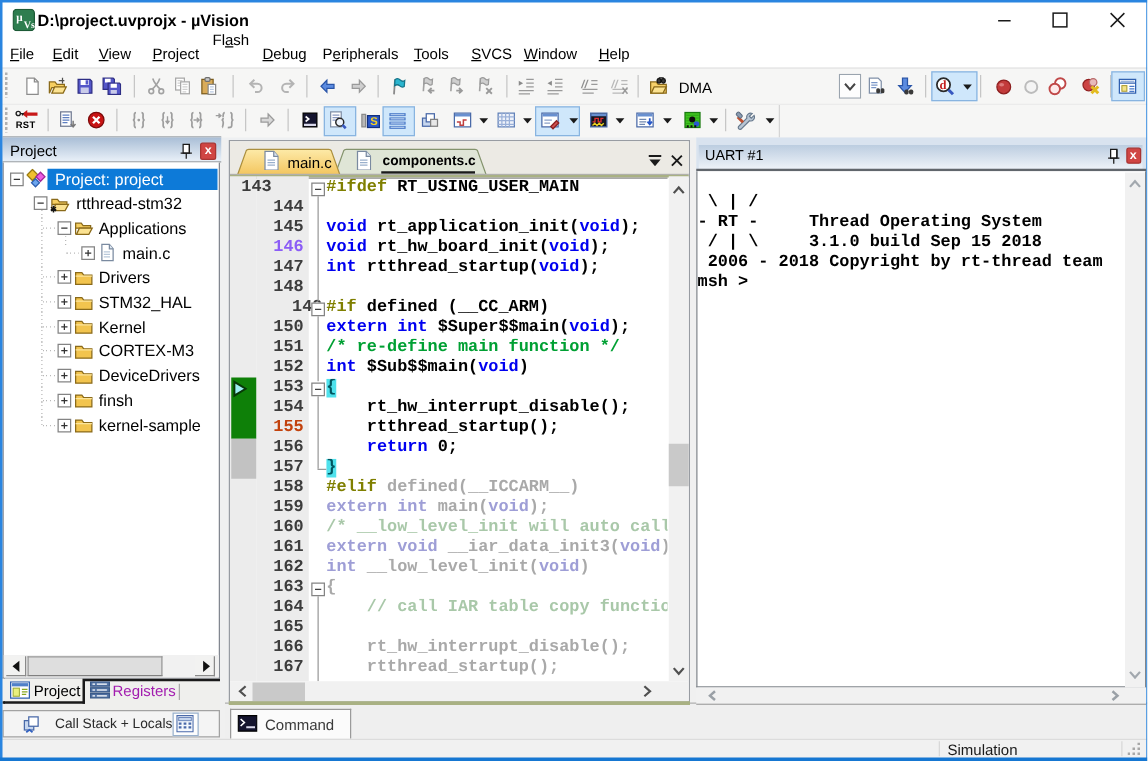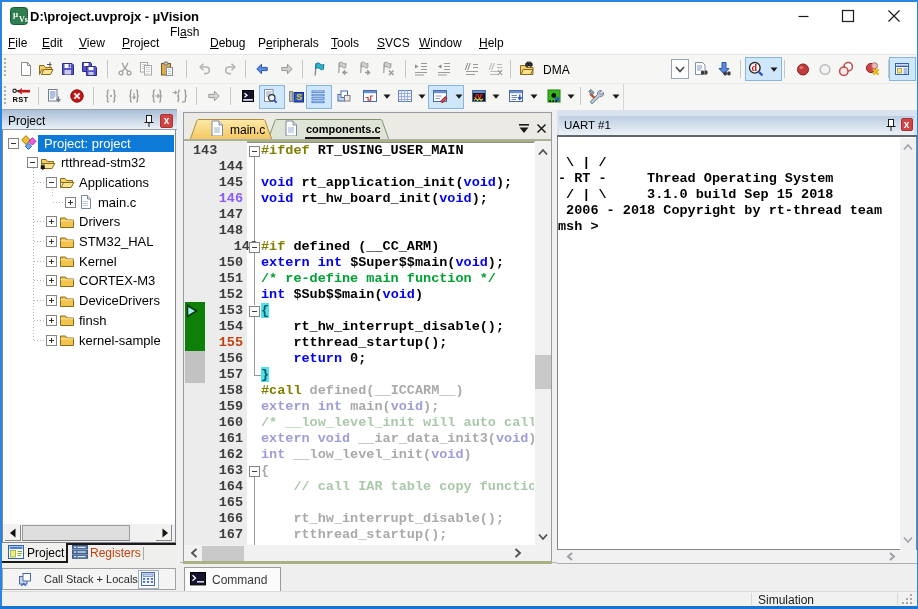--- a/index.html
+++ b/index.html
@@ -484,21 +484,21 @@
       </g>
       <g fill="#fff">
         <rect x="2" y="1.8" width="2" height="1"></rect>
         <rect x="5.5" y="1.8" width="8" height="1"></rect>
         <rect x="2" y="6.5" width="2" height="1"></rect>
         <rect x="5.5" y="6.5" width="8" height="1"></rect>
         <rect x="2" y="11.2" width="2" height="1"></rect>
         <rect x="5.5" y="11.2" width="8" height="1"></rect>
       </g>
     </svg>
-<div class="a" style="left:90px;top:547px;font-size:12px;line-height:12px;white-space:pre;color:#c2410c">Registers</div>
+<div class="a" style="left:90px;top:547px;font-size:12px;line-height:12px;white-space:pre;color:#a21caf">Registers</div>
 <div class="a" style="left:143px;top:547px;width:1px;height:13px;background:#aaa"></div>
 <div class="a" style="left:2px;top:568px;width:174px;height:22px;background:#f4f4f4;border:1px solid #a2a2a2"></div>
 <svg class="a" style="left:18px;top:572px" width="16" height="15" viewBox="0 0 16 15">
       <rect x="1.5" y="4.5" width="7.5" height="7.5" fill="#c6d6ee" stroke="#4868a8"></rect>
       <rect x="5" y="1.5" width="7.5" height="7.5" fill="#fff" stroke="#4868a8"></rect>
       <path d="M3 13.8l2.6-2 2.4 2" fill="none" stroke="#3060c0" stroke-width="1.4"></path>
     </svg>
 <div class="a" style="left:44px;top:574px;font-size:11px;line-height:11px;white-space:pre;color:#2a2a2a">Call Stack + Locals</div>
 <div class="a" style="left:138px;top:570px;width:21px;height:19px;background:#fdfdfd;border:1px solid #98b0cc"></div>
 <svg class="a" style="left:141px;top:572px" width="14" height="14" viewBox="0 0 14 14">
@@ -595,20 +595,23 @@
     </div>
 <div class="a" style="left:205px;top:191px;width:38px;height:16px;text-align:right">
       <pre style="color:#8b5cf6">146</pre>
     </div>
 <div class="a" style="left:261px;top:191px;width:273px;height:16px;overflow:hidden">
       <pre><span class="k">void</span> rt_hw_board_init(<span class="k">void</span>);</pre>
     </div>
 <div class="a" style="left:205px;top:207px;width:38px;height:16px;text-align:right">
       <pre style="color:#3d3d3d">147</pre>
     </div>
+<div class="a" style="left:261px;top:207px;width:273px;height:16px;overflow:hidden">
+      <pre><span class="k">int</span> rtthread_startup(<span class="k">void</span>);</pre>
+    </div>
 <div class="a" style="left:205px;top:223px;width:38px;height:16px;text-align:right">
       <pre style="color:#3d3d3d">148</pre>
     </div>
 <div class="a" style="left:220px;top:239px;width:38px;height:16px;text-align:right">
       <pre style="color:#3d3d3d">149</pre>
     </div>
 <div class="a" style="left:261px;top:239px;width:273px;height:16px;overflow:hidden">
       <pre><span class="p">#if</span> defined (__CC_ARM)</pre>
     </div>
 <div class="a" style="left:205px;top:255px;width:38px;height:16px;text-align:right">
@@ -656,21 +659,21 @@
 <div class="a" style="left:205px;top:367px;width:38px;height:16px;text-align:right">
       <pre style="color:#3d3d3d">157</pre>
     </div>
 <div class="a" style="left:261px;top:367px;width:273px;height:16px;overflow:hidden">
       <pre><span class="bh">}</span></pre>
     </div>
 <div class="a" style="left:205px;top:383px;width:38px;height:16px;text-align:right">
       <pre style="color:#3d3d3d">158</pre>
     </div>
 <div class="a" style="left:261px;top:383px;width:273px;height:16px;overflow:hidden">
-      <pre><span class="p">#call</span><span class="gt"> defined(__ICCARM__)</span></pre>
+      <pre><span class="p">#elif</span><span class="gt"> defined(__ICCARM__)</span></pre>
     </div>
 <div class="a" style="left:205px;top:399px;width:38px;height:16px;text-align:right">
       <pre style="color:#3d3d3d">159</pre>
     </div>
 <div class="a" style="left:261px;top:399px;width:273px;height:16px;overflow:hidden">
       <pre><span class="gk">extern</span><span class="gt"> </span><span class="gk">int</span><span class="gt"> main(</span><span class="gk">void</span><span class="gt">);</span></pre>
     </div>
 <div class="a" style="left:205px;top:415px;width:38px;height:16px;text-align:right">
       <pre style="color:#3d3d3d">160</pre>
     </div>

